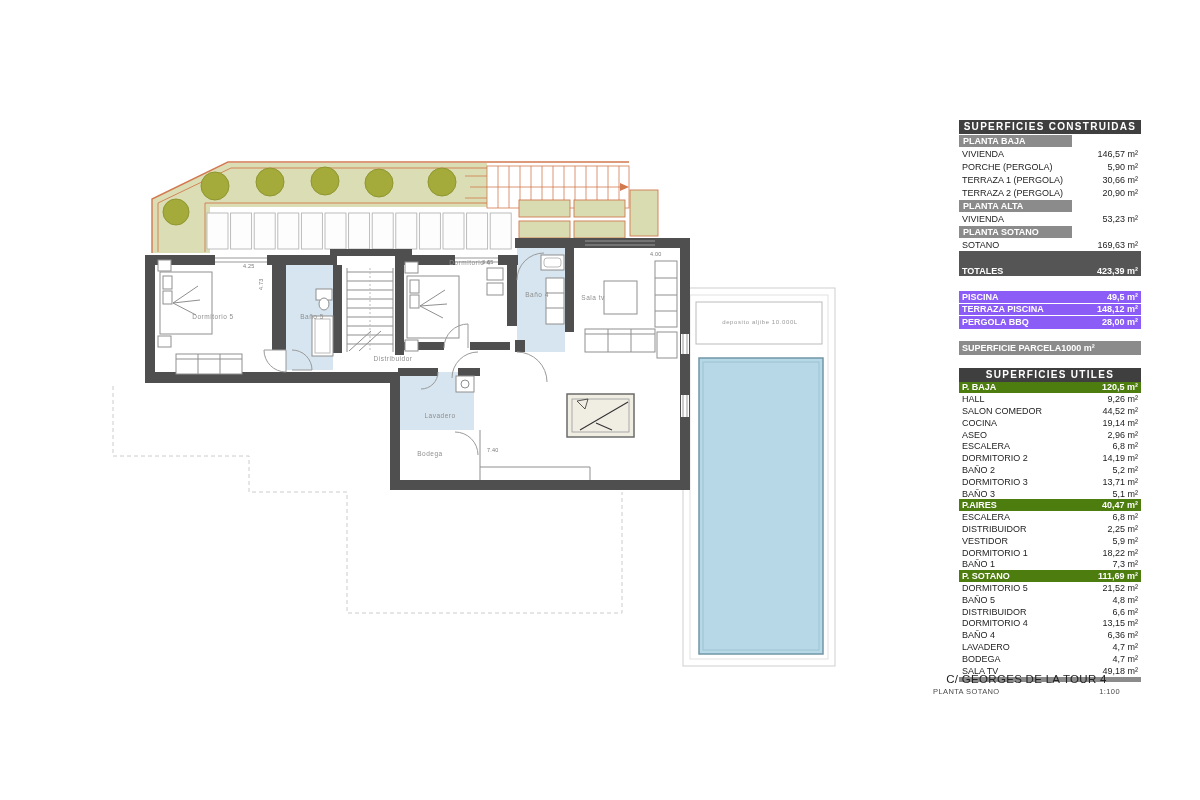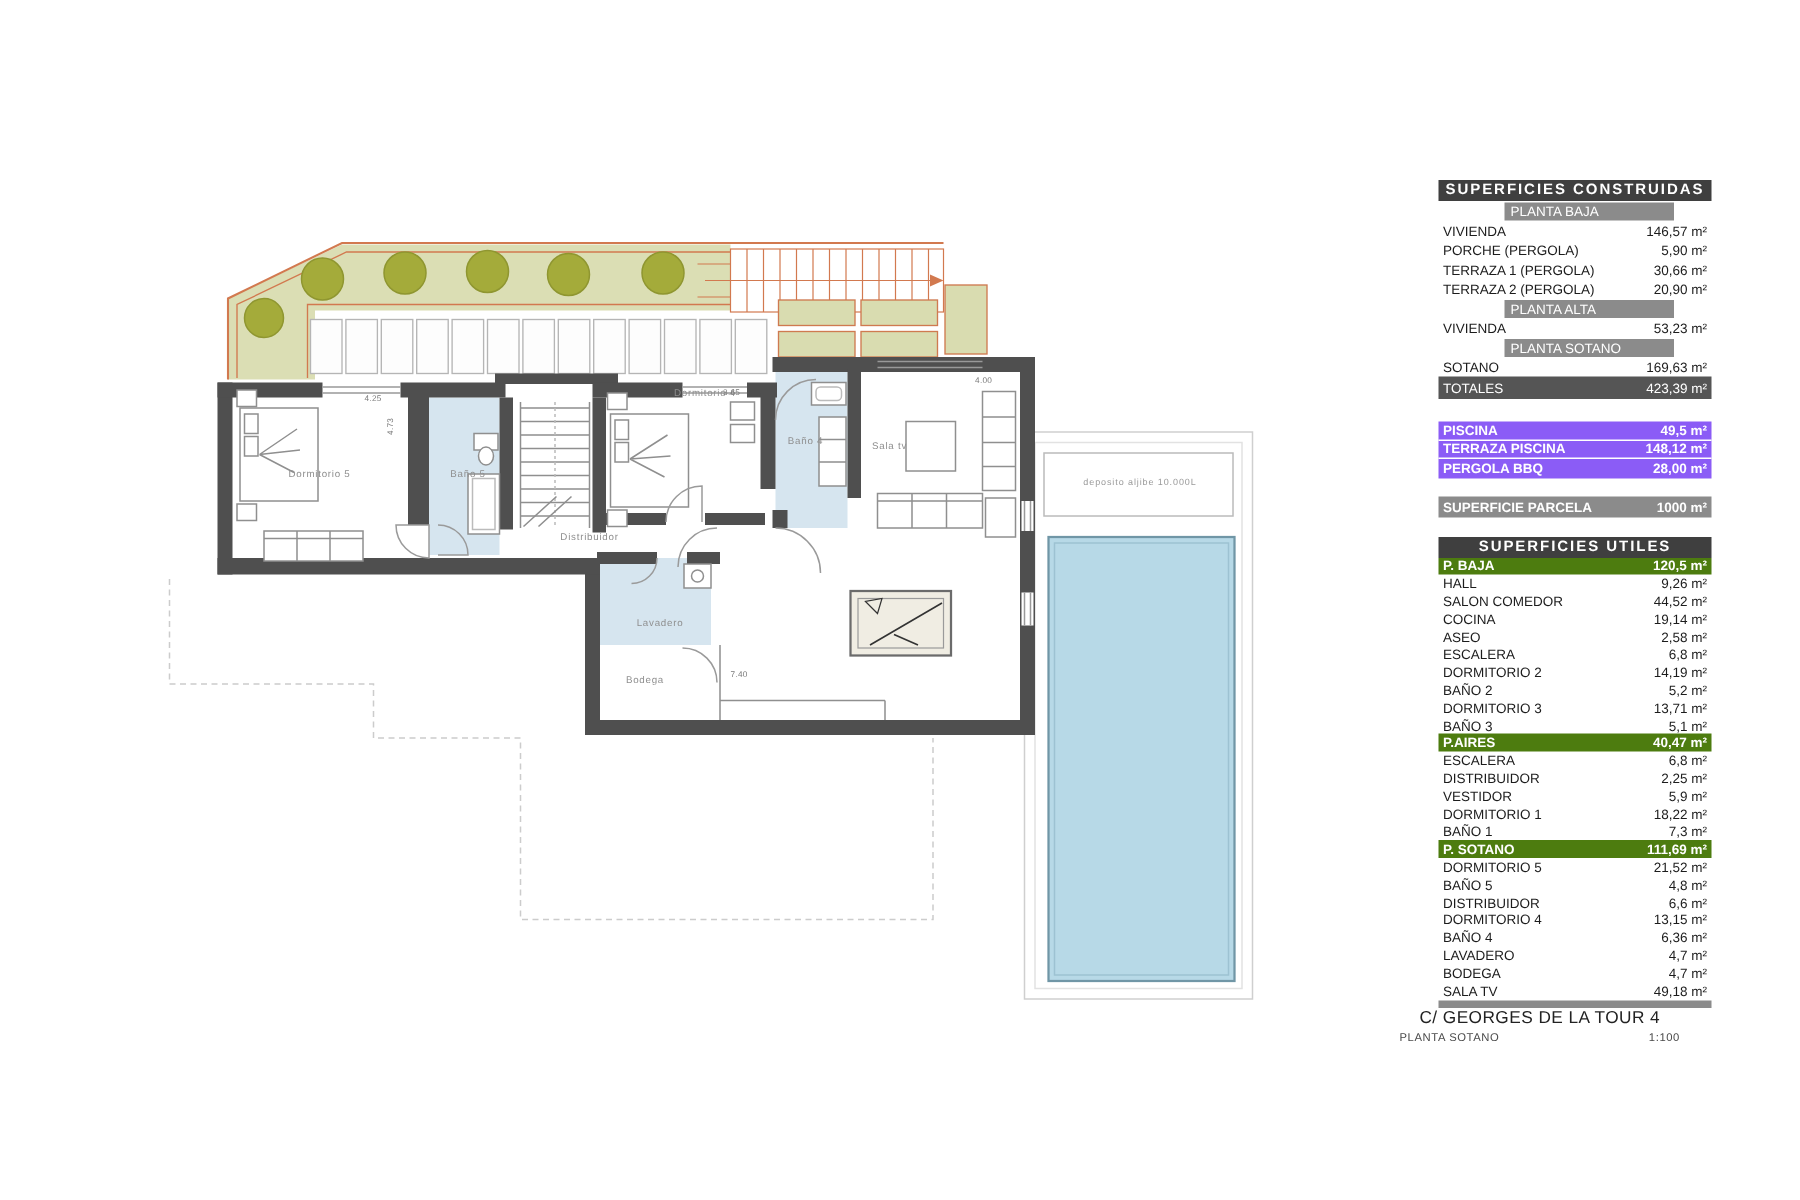--- a/index.html
+++ b/index.html
@@ -16,26 +16,26 @@
   
   .panel{position:absolute;left:959px;top:120px;width:182px;}
   .tbl{width:100%;}
   .tbl-header{height:14px;line-height:14px;background:#3f3f3f;color:#fff;font-size:10px;font-weight:bold;
               text-align:center;letter-spacing:1.3px;}
   .row{display:flex;justify-content:space-between;align-items:center;height:13px;font-size:9px;color:#1c1c1c;
        padding:0 3px;box-sizing:border-box;}
   .row .lbl{white-space:nowrap;}
   .row .val{white-space:nowrap;}
   .construidas .row.section{padding:0;}
-  .construidas .row.section .lbl{background:#8b8b8b;color:#fff;font-weight:normal;width:62%;padding:0 4px;
-       height:12px;line-height:12px;box-sizing:border-box;margin-left:44px;}
-  .construidas .row.total{background:#555555;color:#fff;font-weight:normal;height:15px;}
+  .construidas .row.section .lbl{background:#8b8b8b;color:#fff;font-weight:bold;width:62%;padding:0 4px;
+       height:12px;line-height:12px;box-sizing:border-box;}
+  .construidas .row.total{background:#555555;color:#fff;font-weight:bold;height:25px;align-items:flex-end;}
   .gray-block .row{background:#8b5cf6;color:#fff;font-weight:bold;height:12.5px;border-bottom:1px solid #fff;}
   .gray-block .row:last-child{border-bottom:none;}
-  .single-row{display:flex;justify-content:space-between;align-items:center;background:#8b8b8b;color:#fff;
+  .single-row{display:flex;align-items:center;background:#8b8b8b;color:#fff;
        font-weight:bold;height:14px;font-size:9px;padding:0 3px;box-sizing:border-box;}
   .utiles .row{height:11.8px;}
   .utiles .row.section{background:#4d7c0f;color:#fff;font-weight:bold;}
   .bottom-bar{height:5px;background:#8b8b8b;margin-top:1px;}
   .gap15{height:15px;} .gap12{height:12px;} .gap13{height:13px;}
 
   
   .title-block{position:absolute;left:933px;top:672px;width:187px;}
   .project-title{font-size:23px;color:#161616;text-align:center;letter-spacing:.5px;}
   .project-address{font-size:11.5px;color:#222;text-align:center;letter-spacing:.3px;margin-top:1px;}
@@ -335,21 +335,21 @@
           <div class="row item">
     <span class="lbl">SALON COMEDOR</span>
     <span class="val">44,52 m²</span>
   </div>
           <div class="row item">
     <span class="lbl">COCINA</span>
     <span class="val">19,14 m²</span>
   </div>
           <div class="row item">
     <span class="lbl">ASEO</span>
-    <span class="val">2,58 m²</span>
+    <span class="val">2,96 m²</span>
   </div>
           <div class="row item">
     <span class="lbl">ESCALERA</span>
     <span class="val">6,8 m²</span>
   </div>
           <div class="row item">
     <span class="lbl">DORMITORIO 2</span>
     <span class="val">14,19 m²</span>
   </div>
           <div class="row item">

